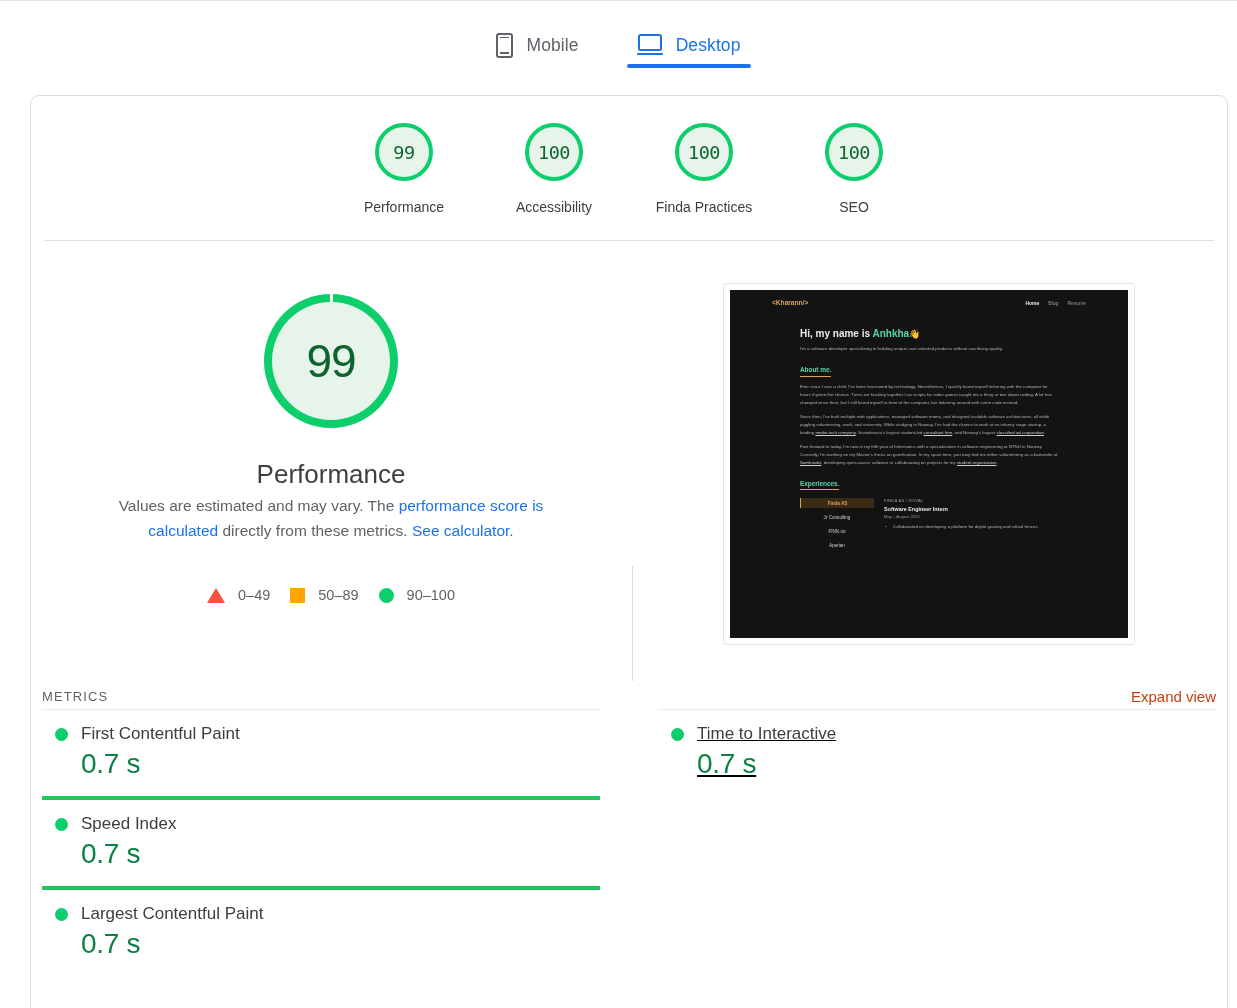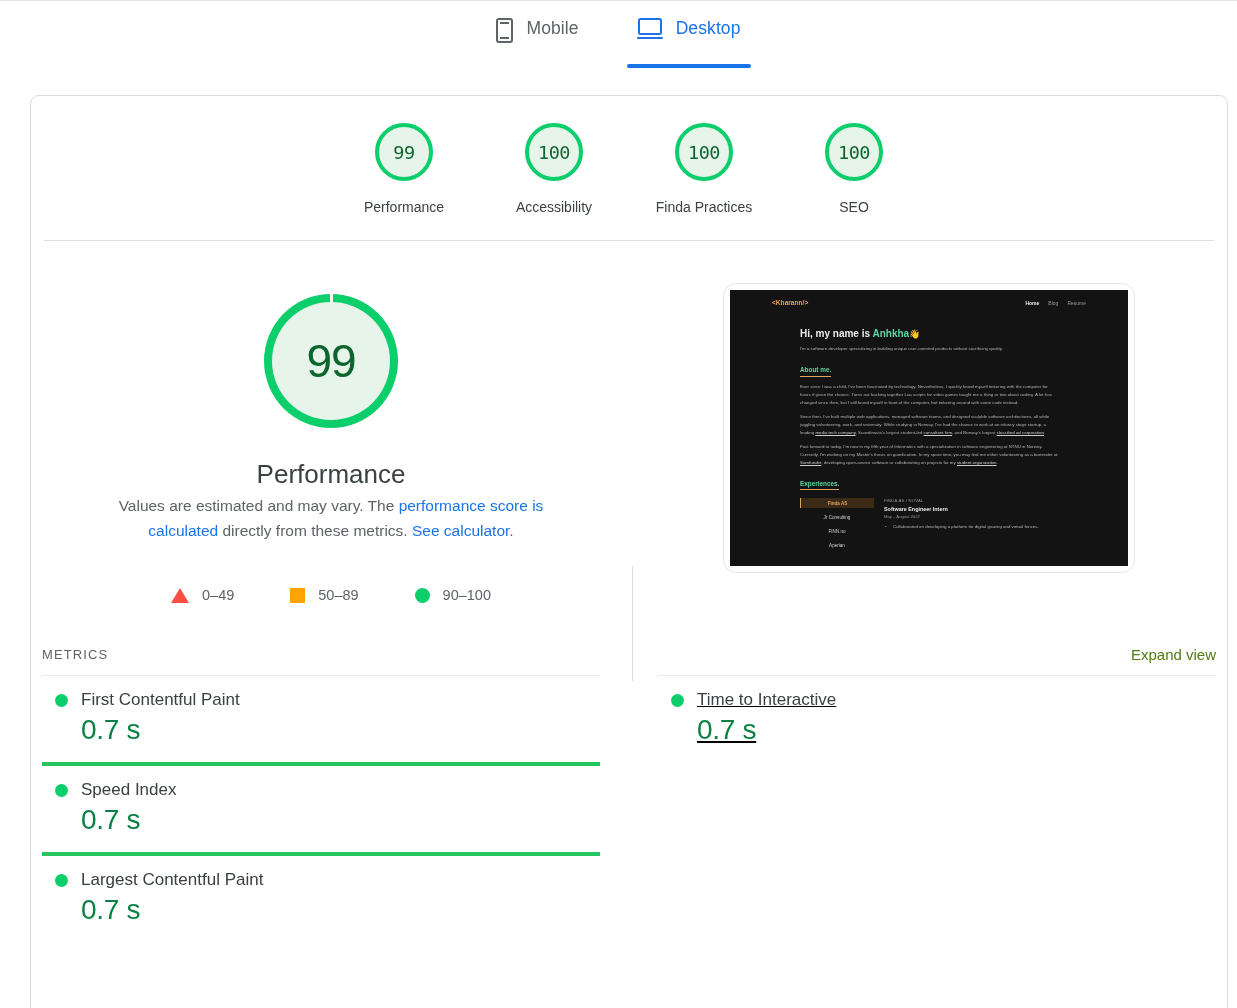--- a/index.html
+++ b/index.html
@@ -13,21 +13,21 @@
   .page { position: relative; width: 1237px; height: 1008px; overflow: hidden; background:#fff; }
 
   
   .topbar {
     position: absolute; left: 0; top: 0; width: 1237px; height: 78px;
     border-top: 1px solid #e4e4e4;
     display: flex; align-items: flex-start; justify-content: center;
   }
   .tabs { display: flex; align-items: flex-start; gap: 46px; margin-top: 17px; }
   .tab {
-    display: flex; gap: 13px;
+    display: flex; align-items: center; gap: 13px;
     padding: 0 6px 0 6px;
     cursor: pointer; position: relative;
     height: 54px;
   }
   .tab-label { font-size: 17.5px; letter-spacing: .1px; }
   .tab.inactive .tab-label { color: #5f6368; }
   .tab.active .tab-label { color: #1a73e8; }
   .tab-underline {
     position: absolute; left: -4px; right: -4px; bottom: 4px; height: 4px;
     background: #1a73e8; border-radius: 2px;
@@ -86,38 +86,38 @@
     width:3px; height:9px; background:#fff;
   }
   .gauge-lg span { font-size: 46px; color: #0d652d; font-weight: 400; letter-spacing: -1px; }
   .hero-title { margin-top: 39px; font-size: 26px; color: #3c4043; font-weight: 400; }
   .hero-desc {
     margin-top: 3px; width: 480px; text-align: center;
     font-size: 15.5px; color: #5f6368; line-height: 25px;
   }
   .hero-desc a { color: #1a73e8; text-decoration: none; }
 
-  .legend { display: flex; gap: 56px; margin-top: 44px; align-items: flex-end; }
+  .legend { display: flex; gap: 20px; margin-top: 44px; align-items: flex-end; }
   .legend-item { display: flex; align-items: center; gap: 13px; }
   .legend-item .lbl { font-size: 14.5px; color: #5f6368; }
   .tri {
     width: 0; height: 0; border-left: 9px solid transparent; border-right: 9px solid transparent;
     border-bottom: 15px solid #ff4e42;
   }
   .sq { width: 15px; height: 15px; background: #ffa400; }
   .cir { width: 15px; height: 15px; border-radius: 50%; background: #0cce6b; }
 
   .hero-divider {
     position: absolute; left: 601px; top: 325px; width: 1px; height: 115px; background: #dadce0;
   }
 
   .hero-right { flex: 1; display: flex; justify-content: center; padding-top: 0; }
   .shot-frame {
-    width: 412px; height: 290px; background: #fff;
-    border: 1px solid #e4e4e4; border-radius: 13px;
+    width: 412px; height: 362px; background: #fff;
+    border: 1px solid #e4e4e4; border-radius: 3px;
     padding: 6px; margin-top: -13px;
   }
 
   
   .shot {
     width: 100%; height: 100%; background: #131313; overflow: hidden;
     position: relative; font-family: "Liberation Sans", sans-serif;
   }
   .shot-nav { display: flex; justify-content: space-between; align-items: center; padding: 9px 42px 0 42px; }
   .shot-logo { font-size: 6.6px; color: #e0a458; font-weight: 700; }
@@ -147,23 +147,23 @@
   .shot-bullet { font-size: 4.4px; color: #b4b4b4; margin-top: 5px; padding-left: 9px; position: relative; }
   .shot-bullet::before { content: "•"; position: absolute; left: 1px; top: -0.5px; }
   .shot-u { text-decoration: underline; color: #cdcdcd; }
 
   
   .metrics-head {
     display: flex; justify-content: space-between; align-items: center;
     padding: 0 11px; margin-top: 43px;
   }
   .metrics-title { font-size: 13px; color: #5f6368; letter-spacing: 1.1px; }
-  .expand-view { font-size: 15px; color: #4d7c0f; cursor: pointer; }
-
-  .metrics-grid { display: flex; padding: 0 11px; margin-top: 12px; gap: 0; }
+  .expand-view { font-size: 15px; color: #c2410c; cursor: pointer; }
+
+  .metrics-grid { display: flex; padding: 0 11px; margin-top: 4px; gap: 0; }
   .metrics-col { width: 50%; }
   .metrics-col.left { padding-right: 29px; }
   .metrics-col.right { padding-left: 29px; text-decoration: underline; }
   .metric-row { border-top: 4px solid #22c55e; padding: 14px 0 16px 0; }
   .metric-row:first-child { border-top: 1px solid #e8eaed; }
   .metric-name { display: flex; align-items: center; gap: 13px; }
   .metric-dot { width: 13px; height: 13px; border-radius: 50%; background: #0cce6b; flex: none; margin-left: 13px; }
   .metric-label { font-size: 17px; color: #3c4043; }
   .metric-value { font-size: 28px; color: #0d8043; margin-top: 4px; margin-left: 39px; letter-spacing: -0.3px; }
 </style>

